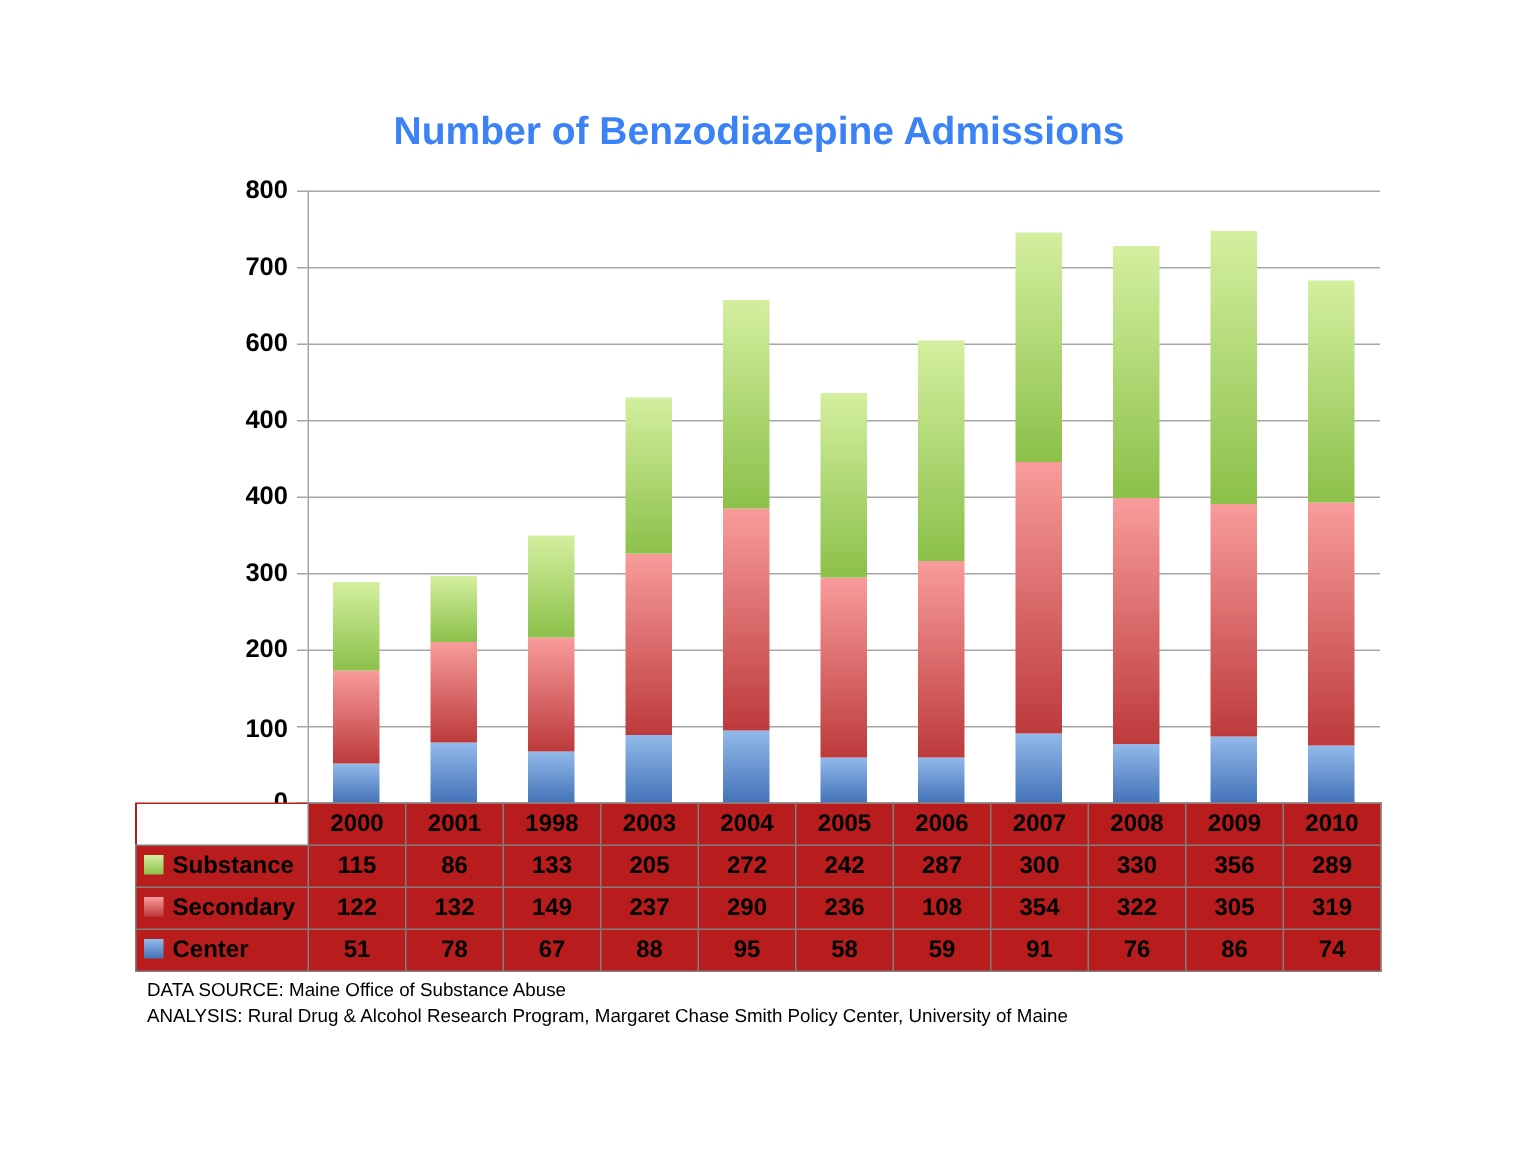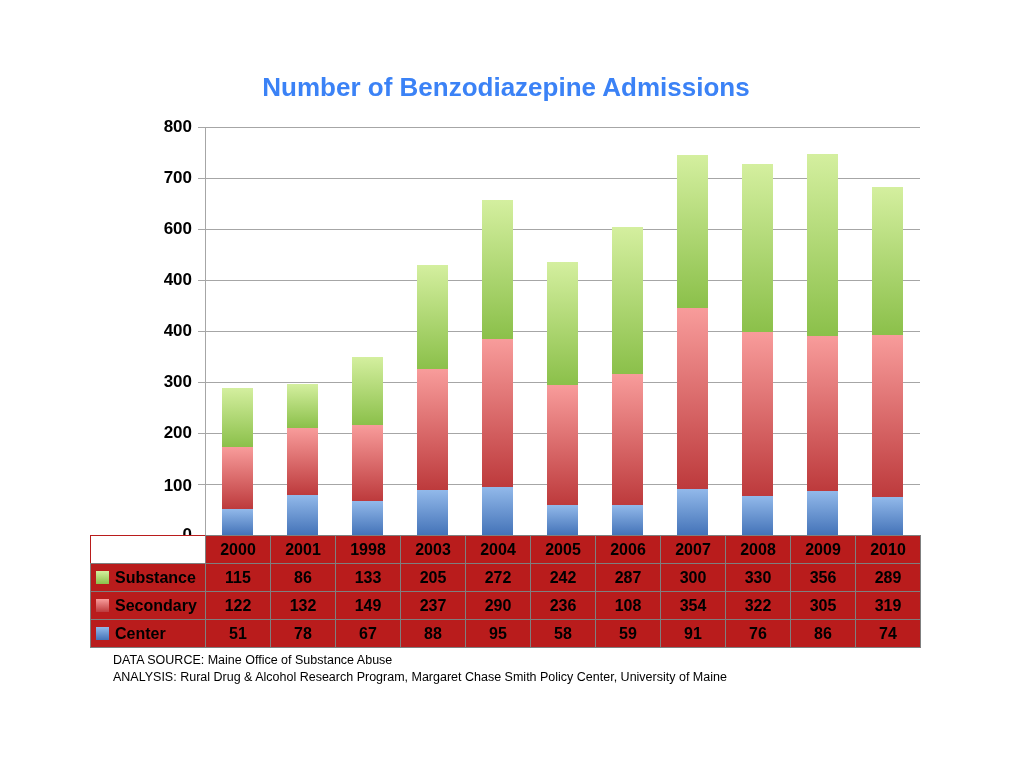--- a/index.html
+++ b/index.html
@@ -24,21 +24,21 @@
     border-collapse:collapse; table-layout:fixed; background:#b91c1c;
   }
   .data-table td {
     border:1px solid #7f7f7f; height:28px; padding:0;
     text-align:center; font-size:16px; font-weight:bold; color:#000;
     overflow:hidden; white-space:nowrap;
   }
   .data-table td.corner { border:none; background:#fff; }
   .data-table td.legend-cell { text-align:left; padding-left:5px; }
   .swatch { display:inline-block; width:13px; height:13px; margin-right:6px; vertical-align:-1px; }
-  .notes { position:absolute; left:113px; top:652px; font-size:12.5px; line-height:17px; color:#000; }
+  .notes { position:absolute; left:98px; top:652px; font-size:12.5px; line-height:17px; color:#000; }
   .footer {
     position:absolute; left:0; top:719px; width:1024px;
     text-align:center; font-size:15px; color:#a9a9a9;
   }
 </style>
 </head>
 <body>
 
 <div class="slide">
   <div class="chart-title">Number of Benzodiazepine Admissions</div>

